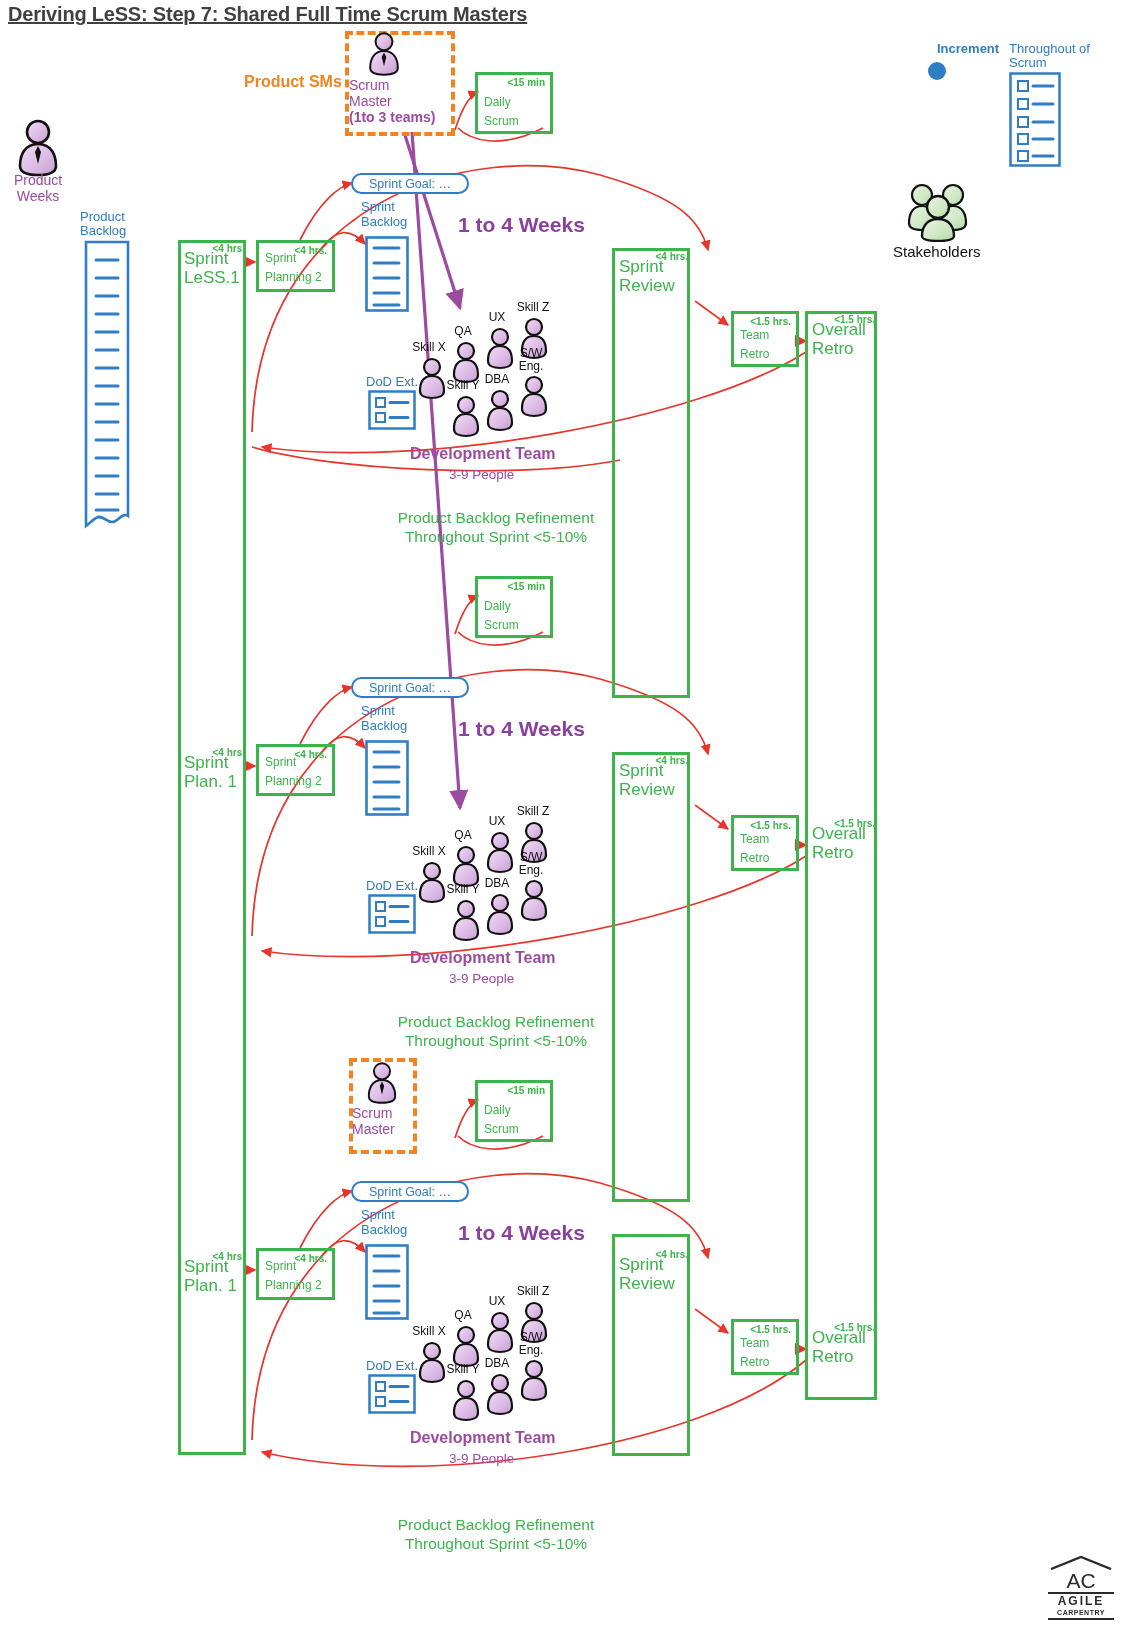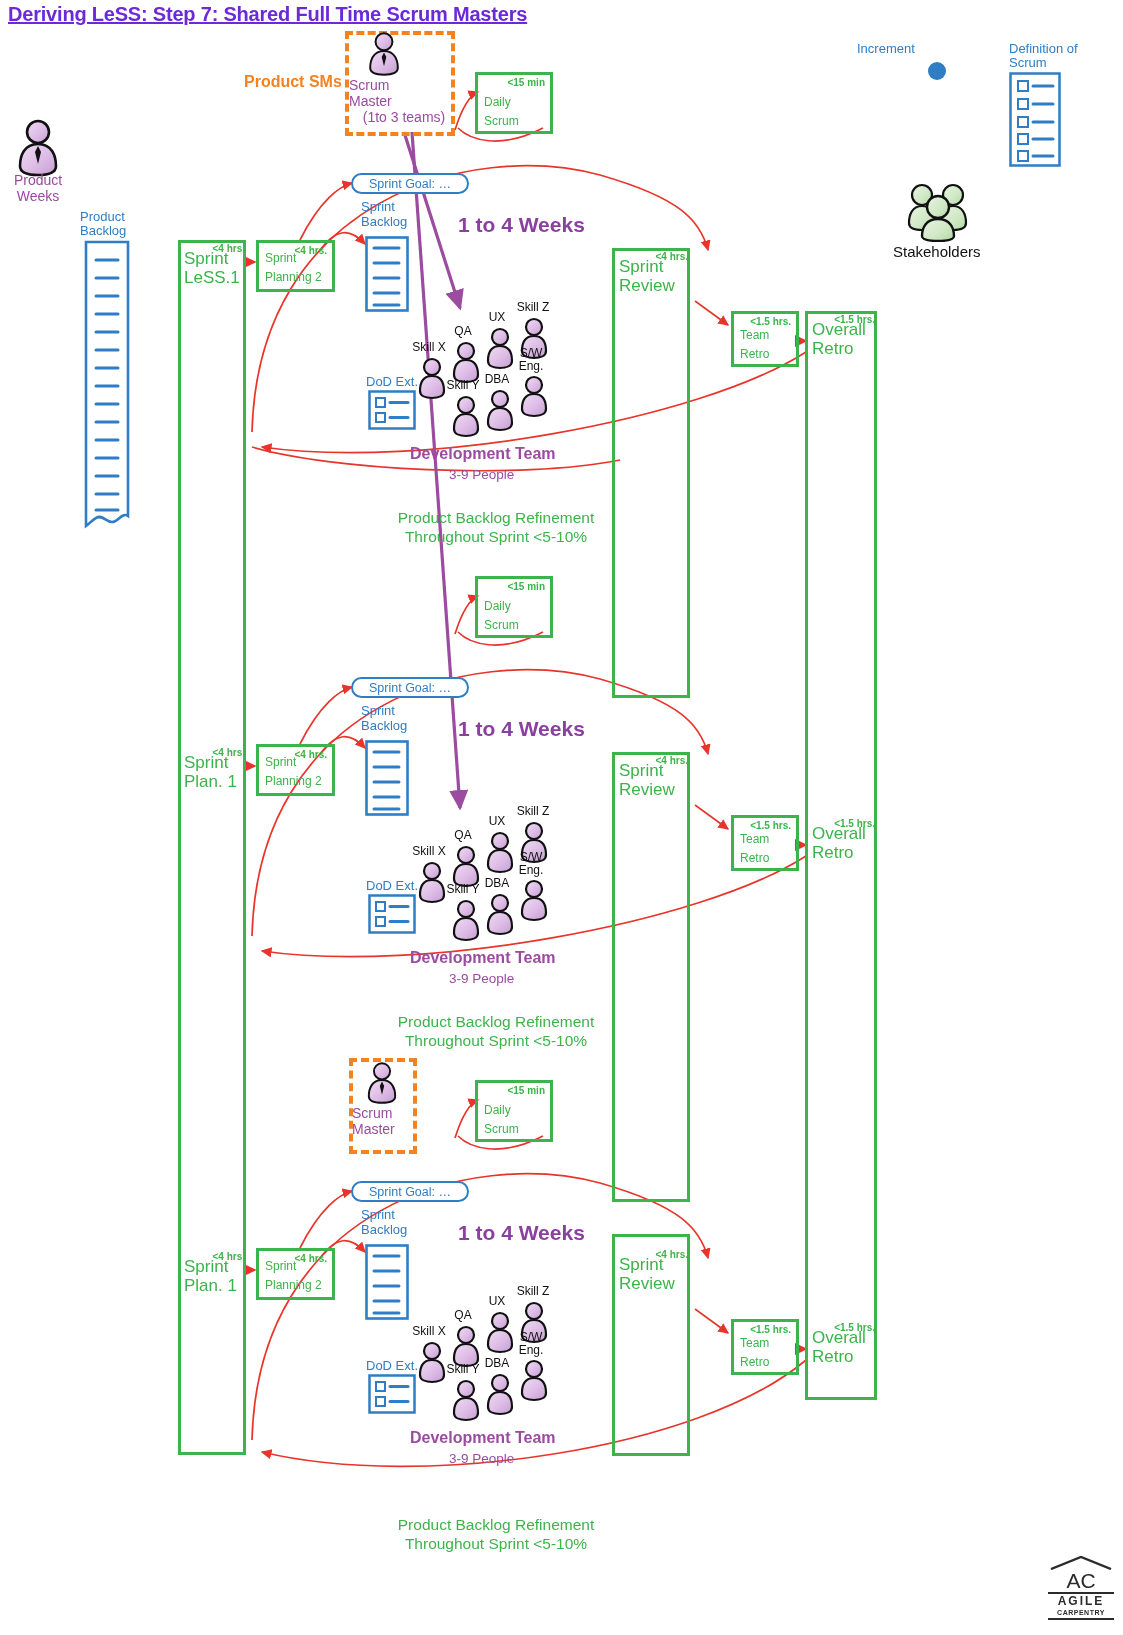--- a/index.html
+++ b/index.html
@@ -3,21 +3,21 @@
 <meta charset="utf-8">
 <style>
   html,body{margin:0;padding:0;background:#fff;}
   body{width:1123px;height:1635px;position:relative;overflow:hidden;
        font-family:"Liberation Sans","DejaVu Sans",sans-serif;}
   .abs{position:absolute;}
   #canvas{position:absolute;left:0;top:0;width:1123px;height:1635px;}
   svg#wires{position:absolute;left:0;top:0;width:1123px;height:1635px;pointer-events:none;}
 
   
-  .title{left:8px;top:3px;font-size:20px;font-weight:700;color:#6d28d9;
+  .title{left:8px;top:3px;font-size:20px;font-weight:700;color:#404040;
          text-decoration:underline;letter-spacing:-0.2px;white-space:nowrap;}
 
   
   .gbox{border:3px solid #3cb44b;box-sizing:border-box;color:#3cb44b;}
   .gbox .lbl{position:absolute;left:6px;font-size:12px;line-height:19px;color:#3cb44b;white-space:nowrap;text-align:right;}
   .gbox .dur{position:absolute;right:5px;top:2px;font-size:10px;font-weight:700;color:#3cb44b;white-space:nowrap;}
   .blabel{color:#2f7dc4;font-size:13px;line-height:15px;white-space:nowrap;}
 
   .goalpill{border:2.5px solid #2f7dc4;border-radius:20px;box-sizing:border-box;
             background:#fff;color:#2f7dc4;font-size:12.5px;text-align:center;}
@@ -160,26 +160,26 @@
   <div class="abs dashbox" style="left:345px;top:31px;width:110px;height:105px;"></div>
   <div class="abs" style="left:361px;top:30px;">
     <svg width="46" height="48" viewBox="0 0 60 60">
       <circle cx="30" cy="14" r="11" fill="url(#pg)" stroke="#111" stroke-width="2.6"></circle>
       <path d="M30,26 C16,26 12,38 12,48 C12,55 20,57 30,57 C40,57 48,55 48,48 C48,38 44,26 30,26 z" fill="url(#pg)" stroke="#111" stroke-width="2.6"></path>
       <path d="M30,28 L33,34 L30,46 L27,34 z" fill="#111"></path>
     </svg>
   </div>
   <div class="abs rolelbl" style="left:349px;top:77px;width:100px;text-align:left;">Scrum</div>
   <div class="abs rolelbl" style="left:349px;top:93px;width:100px;text-align:left;">Master</div>
-  <div class="abs rolelbl" style="left:349px;top:109px;width:110px;text-align:center;">(1to 3 teams)</div>
-
-  <div class="abs legendlbl" style="left:857px;top:41px;">Increment</div>
+  <div class="abs rolelbl" style="left:349px;top:109px;width:110px;text-align:left;font-weight:bold;">(1to 3 teams)</div>
+
+  <div class="abs legendlbl" style="left:937px;top:41px;font-weight:bold;">Increment</div>
   <div class="abs incdot" style="left:928px;top:62px;width:18px;height:18px;"></div>
 
-  <div class="abs legendlbl" style="left:1009px;top:41px;">Definition of</div>
+  <div class="abs legendlbl" style="left:1009px;top:41px;">Throughout of</div>
   <div class="abs legendlbl" style="left:1009px;top:55px;">Scrum</div>
   <div class="abs" style="left:1009px;top:72px;">
     <svg width="52" height="95" viewBox="0 0 52 95">
       <rect x="1.5" y="1.5" width="49" height="92" fill="#fff" stroke="#2f7dc4" stroke-width="2.5"></rect>
       <g>
         <rect x="9" y="9" width="10" height="10" fill="#fff" stroke="#2f7dc4" stroke-width="2"></rect>
         <line x1="24" y1="14" x2="44" y2="14" stroke="#2f7dc4" stroke-width="3" stroke-linecap="round"></line>
         <rect x="9" y="27" width="10" height="10" fill="#fff" stroke="#2f7dc4" stroke-width="2"></rect>
         <line x1="24" y1="32" x2="44" y2="32" stroke="#2f7dc4" stroke-width="3" stroke-linecap="round"></line>
         <rect x="9" y="45" width="10" height="10" fill="#fff" stroke="#2f7dc4" stroke-width="2"></rect>

